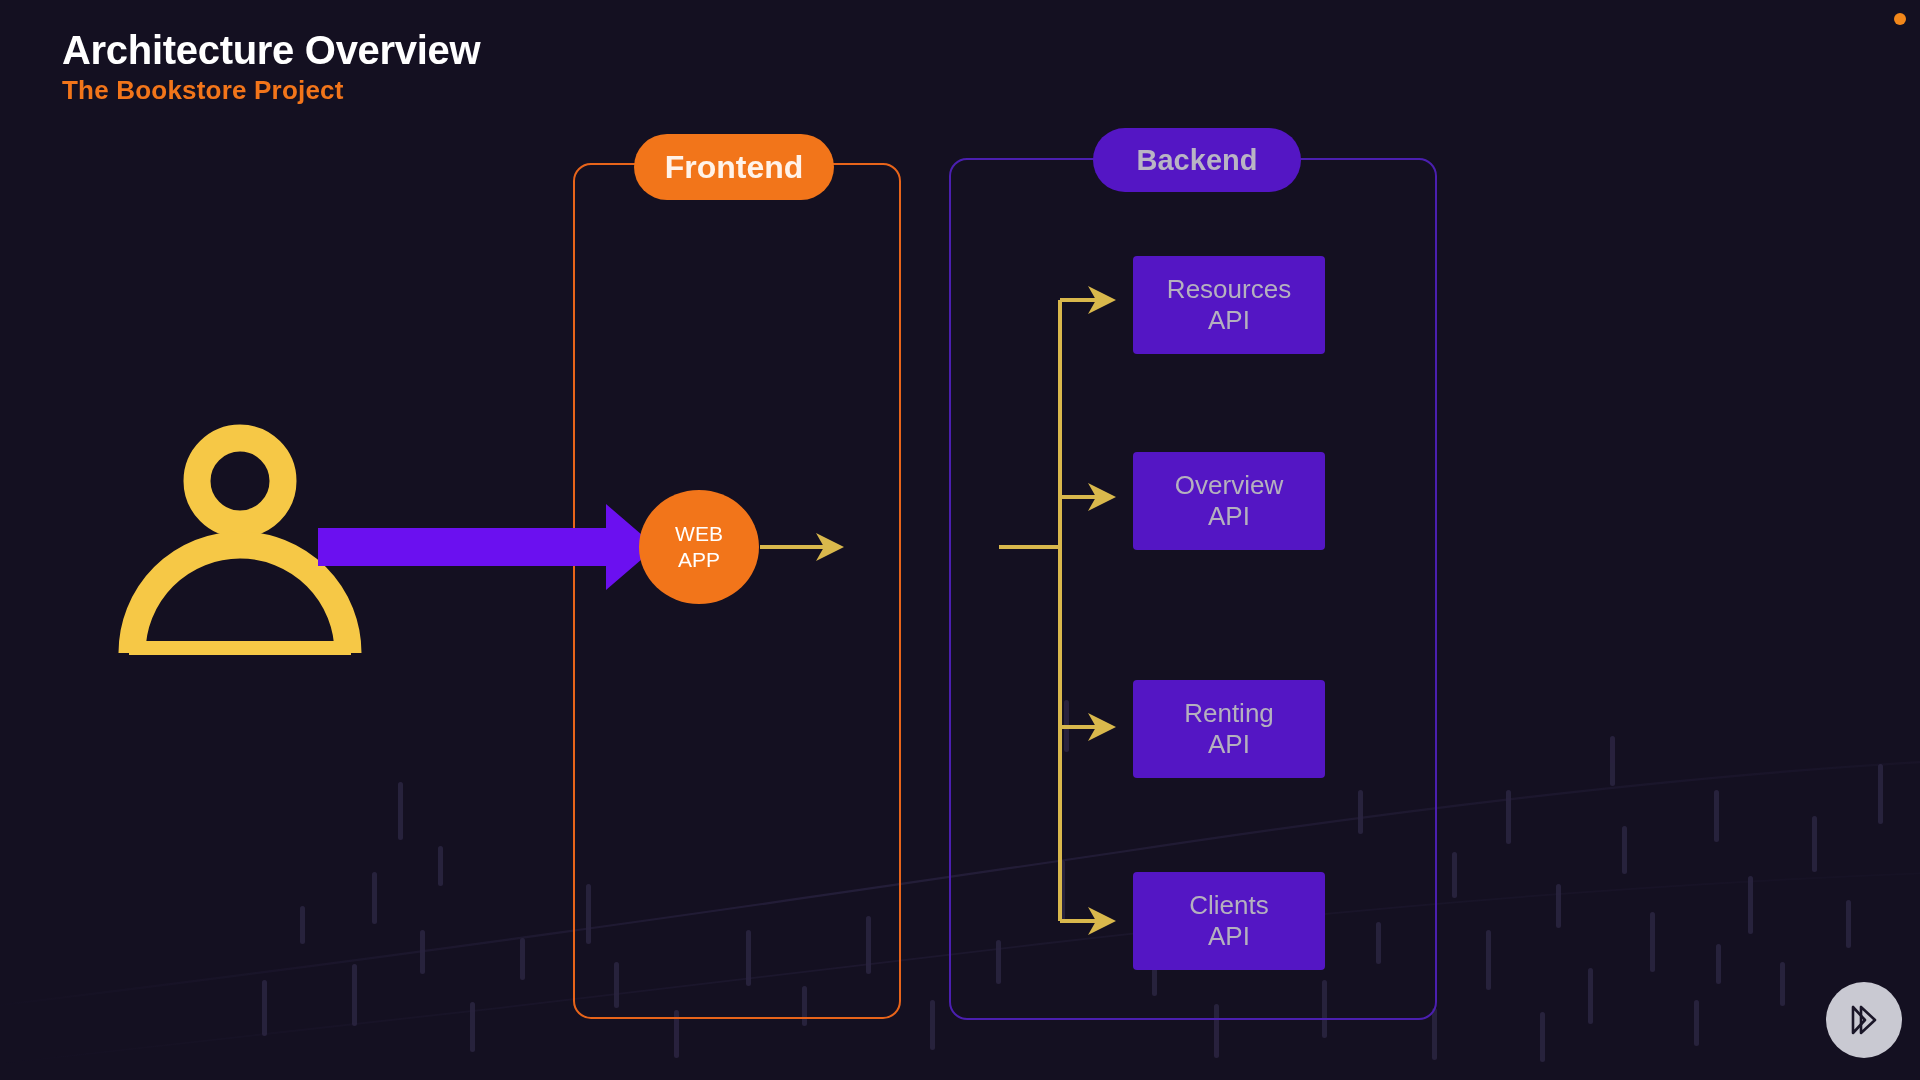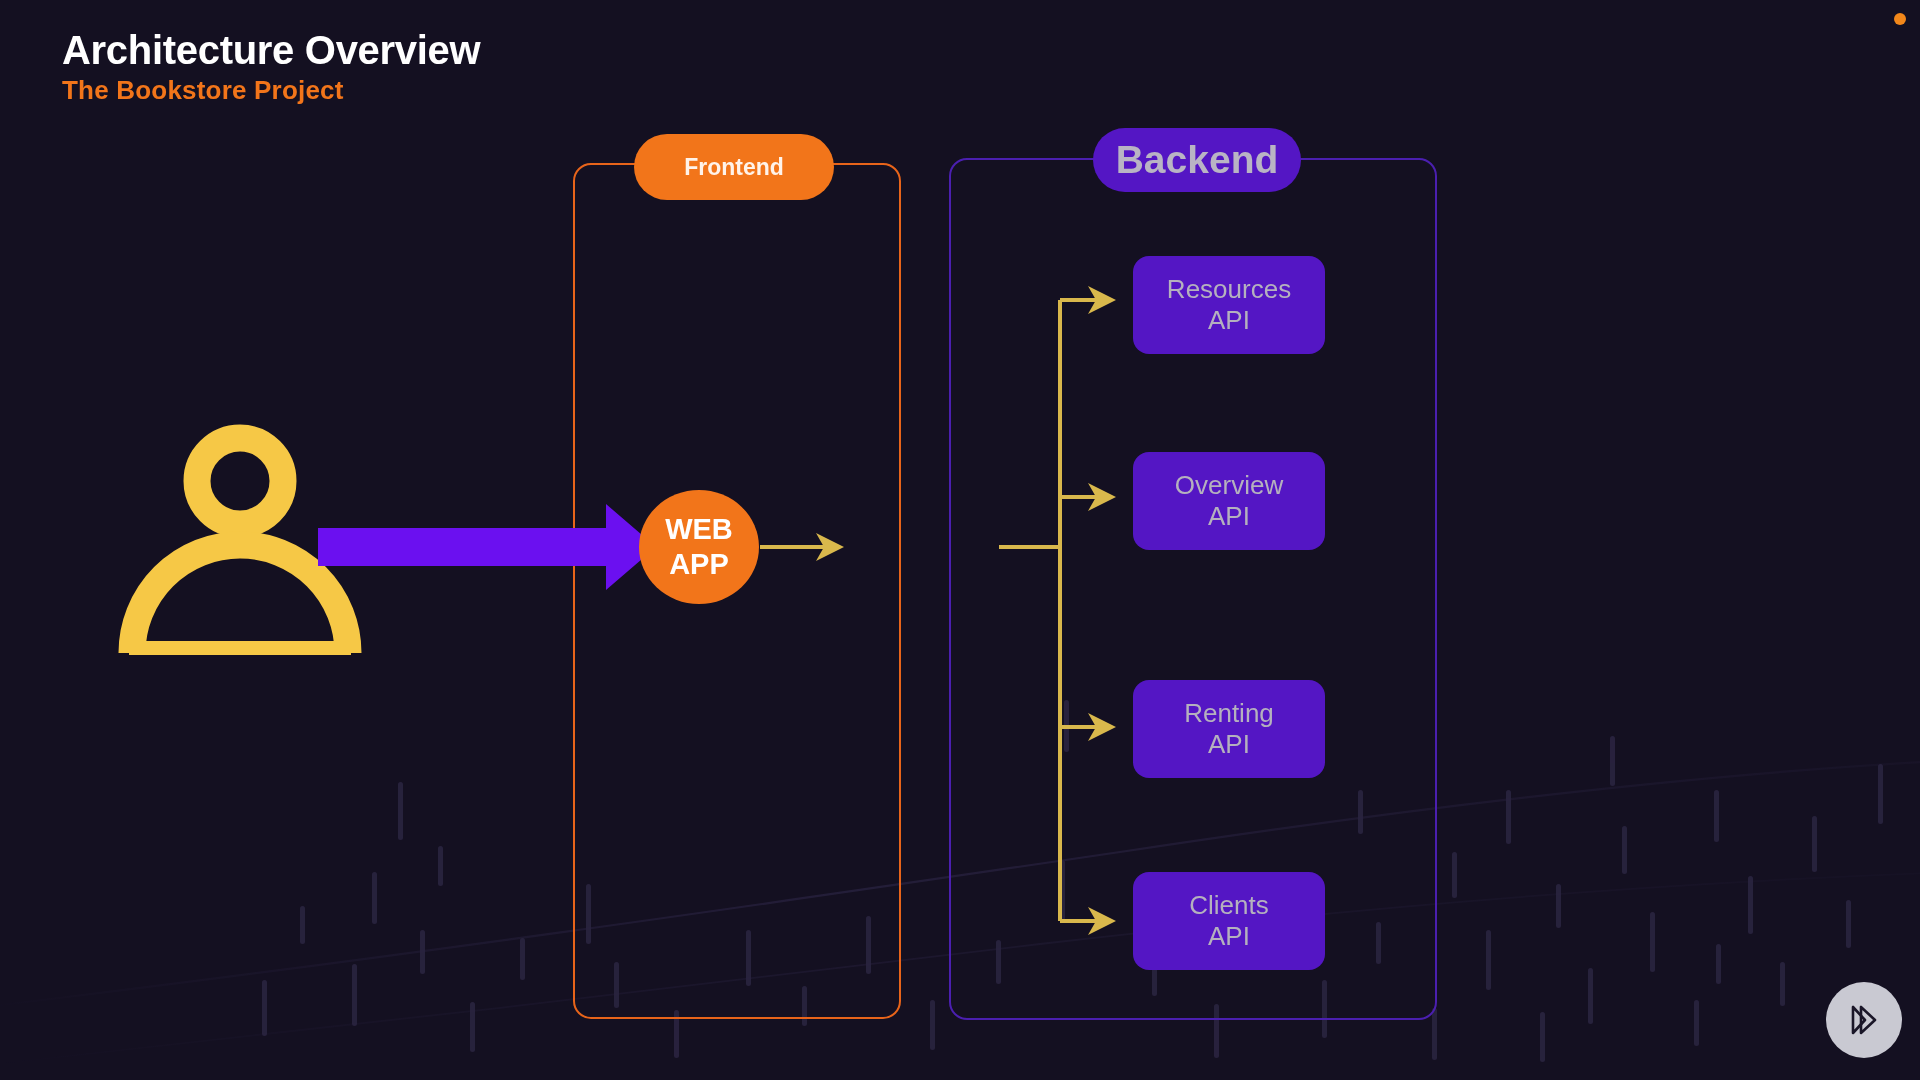--- a/index.html
+++ b/index.html
@@ -54,48 +54,48 @@
 
   
   .group-pill {
     position:absolute;
     border-radius:40px;
     display:flex; align-items:center; justify-content:center;
     font-weight:bold;
   }
   #frontend-pill {
     left:634px; top:134px; width:200px; height:66px;
-    background:#F2751A; color:#FFF3EA; font-size:23px;
+    background:#F2751A; color:#FFF3EA; font-size:32px;
   }
   #backend-pill {
     left:1093px; top:128px; width:208px; height:64px;
-    background:#5416C4; color:#B9B4C4; font-size:39px;
+    background:#5416C4; color:#B9B4C4; font-size:29px;
   }
 
   
   .node-ellipse {
     position:absolute;
     background:#F2751A;
     border-radius:50%;
     display:flex; flex-direction:column;
     align-items:center; justify-content:center;
-    color:#FFFFFF; font-weight:bold;
-    font-size:29px; line-height:1.22;
+    color:#FFFFFF; font-weight:normal;
+    font-size:21px; line-height:1.22;
     text-align:center;
     z-index:6;
   }
   #node-webapp  { left:639px; top:490px; width:120px; height:114px; }
   #node-proxy   { left:857px; top:488px; width:142px; height:118px; }
 
   
   .api-box {
     position:absolute;
     width:192px; height:98px;
     background:#5416C4;
-    border-radius:16px;
+    border-radius:4px;
     display:flex; flex-direction:column;
     align-items:center; justify-content:center;
     color:#B5B1BE; font-size:26px; line-height:1.18;
     text-align:center;
     z-index:6;
   }
   #api-resources { left:1133px; top:256px; }
   #api-inventory { left:1133px; top:452px; }
   #api-renting   { left:1133px; top:680px;align-items:center; }
   #api-clients   { left:1133px; top:872px; }

